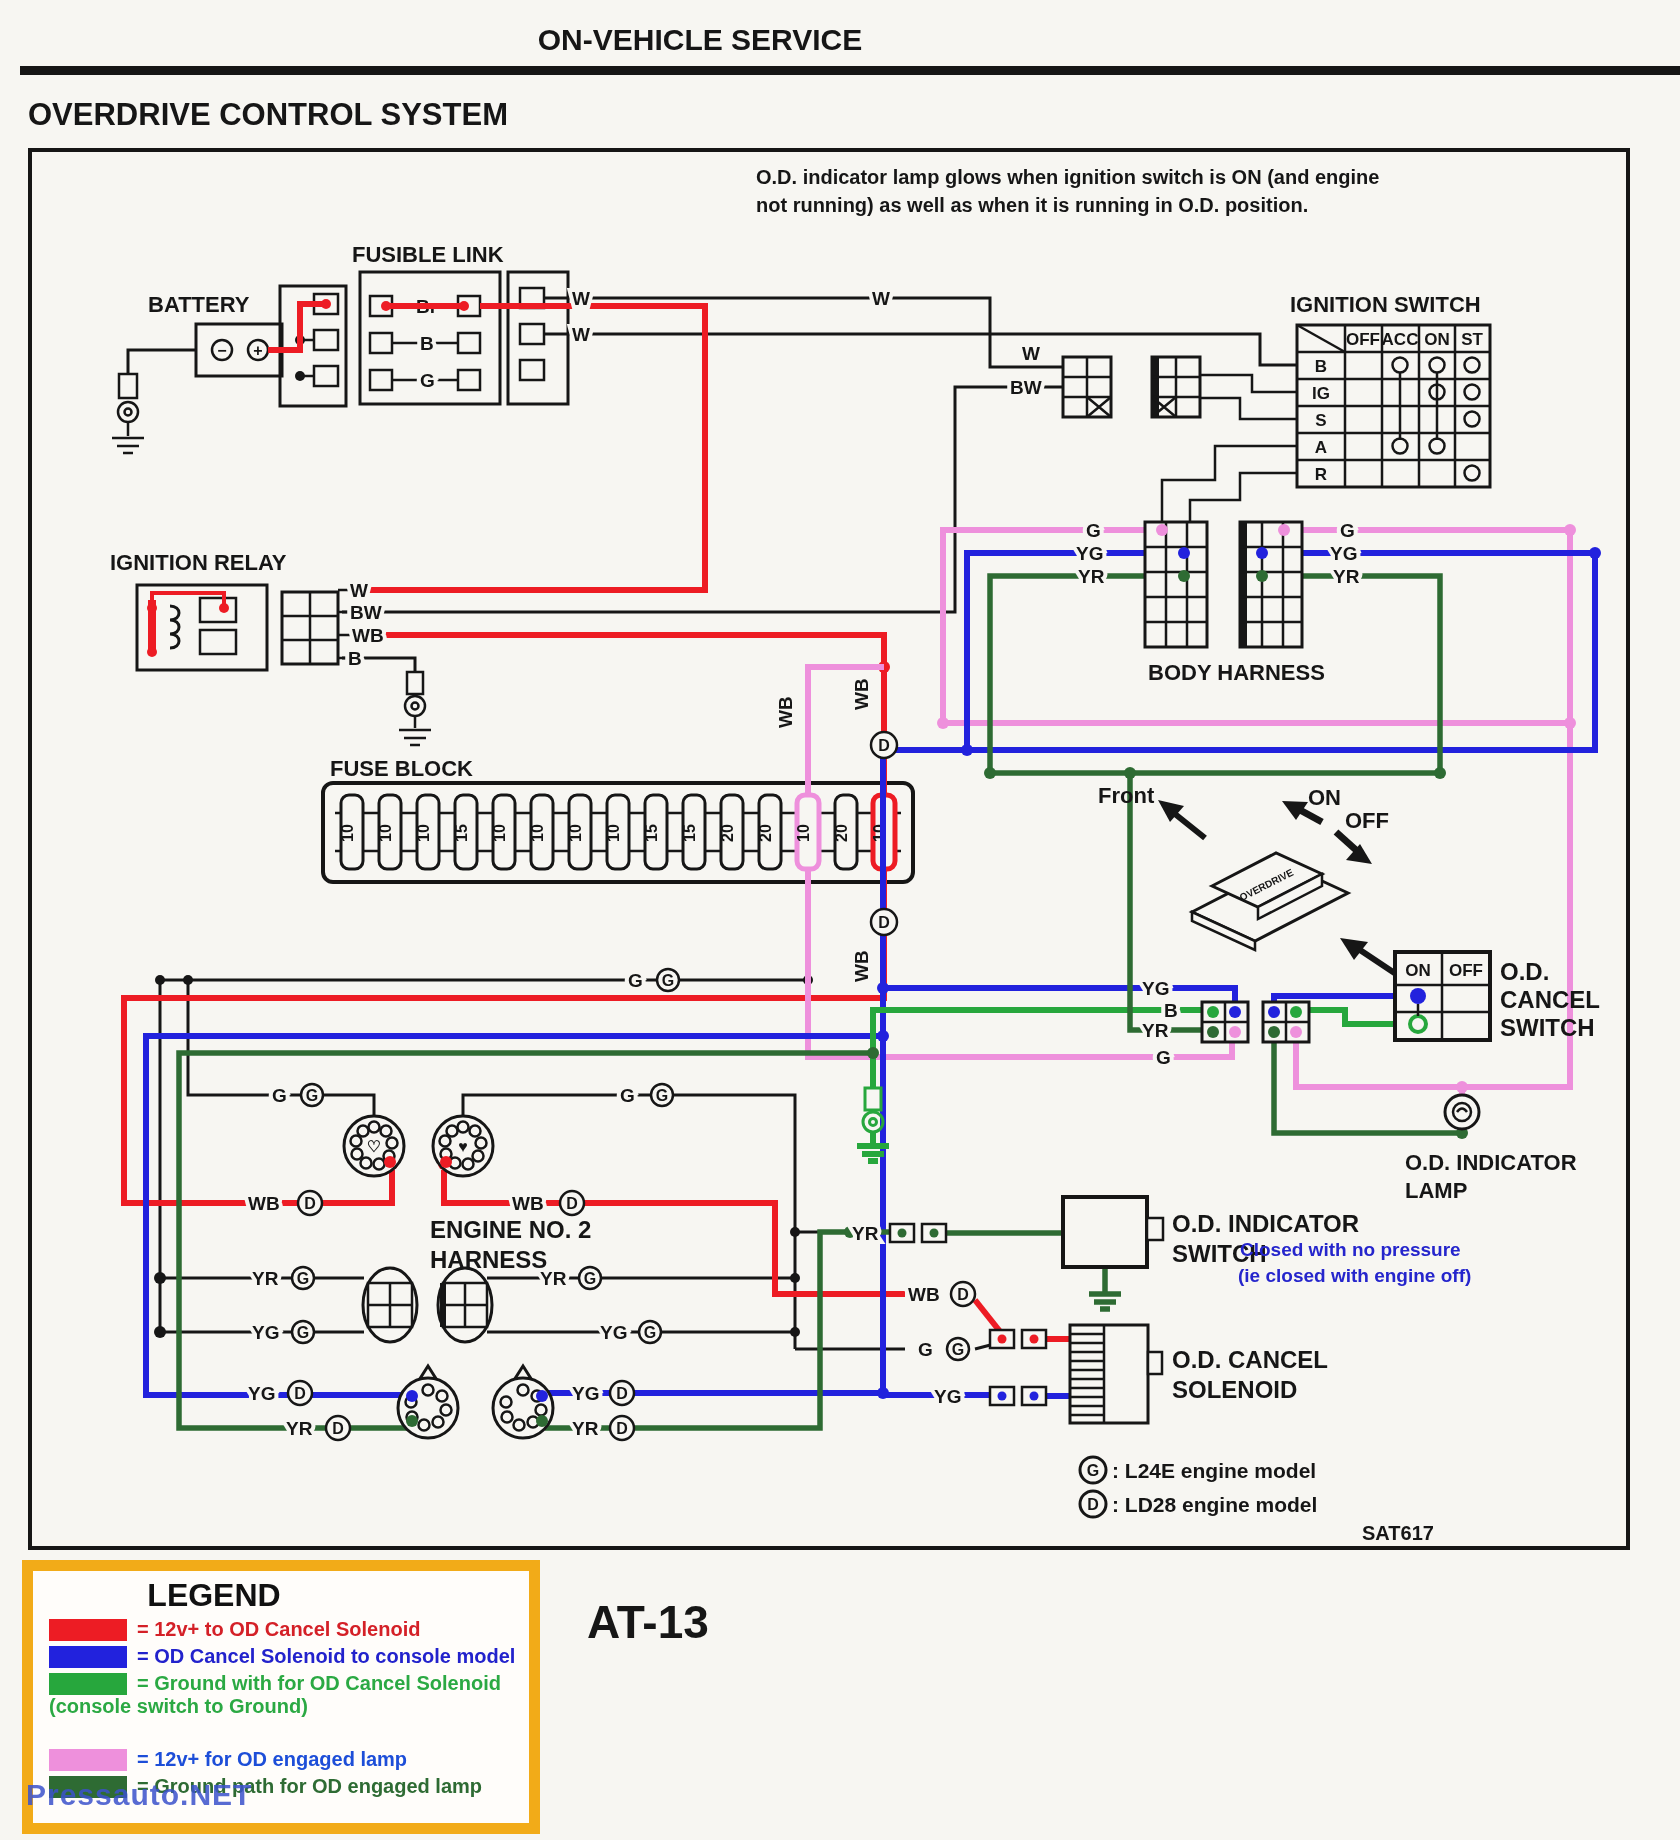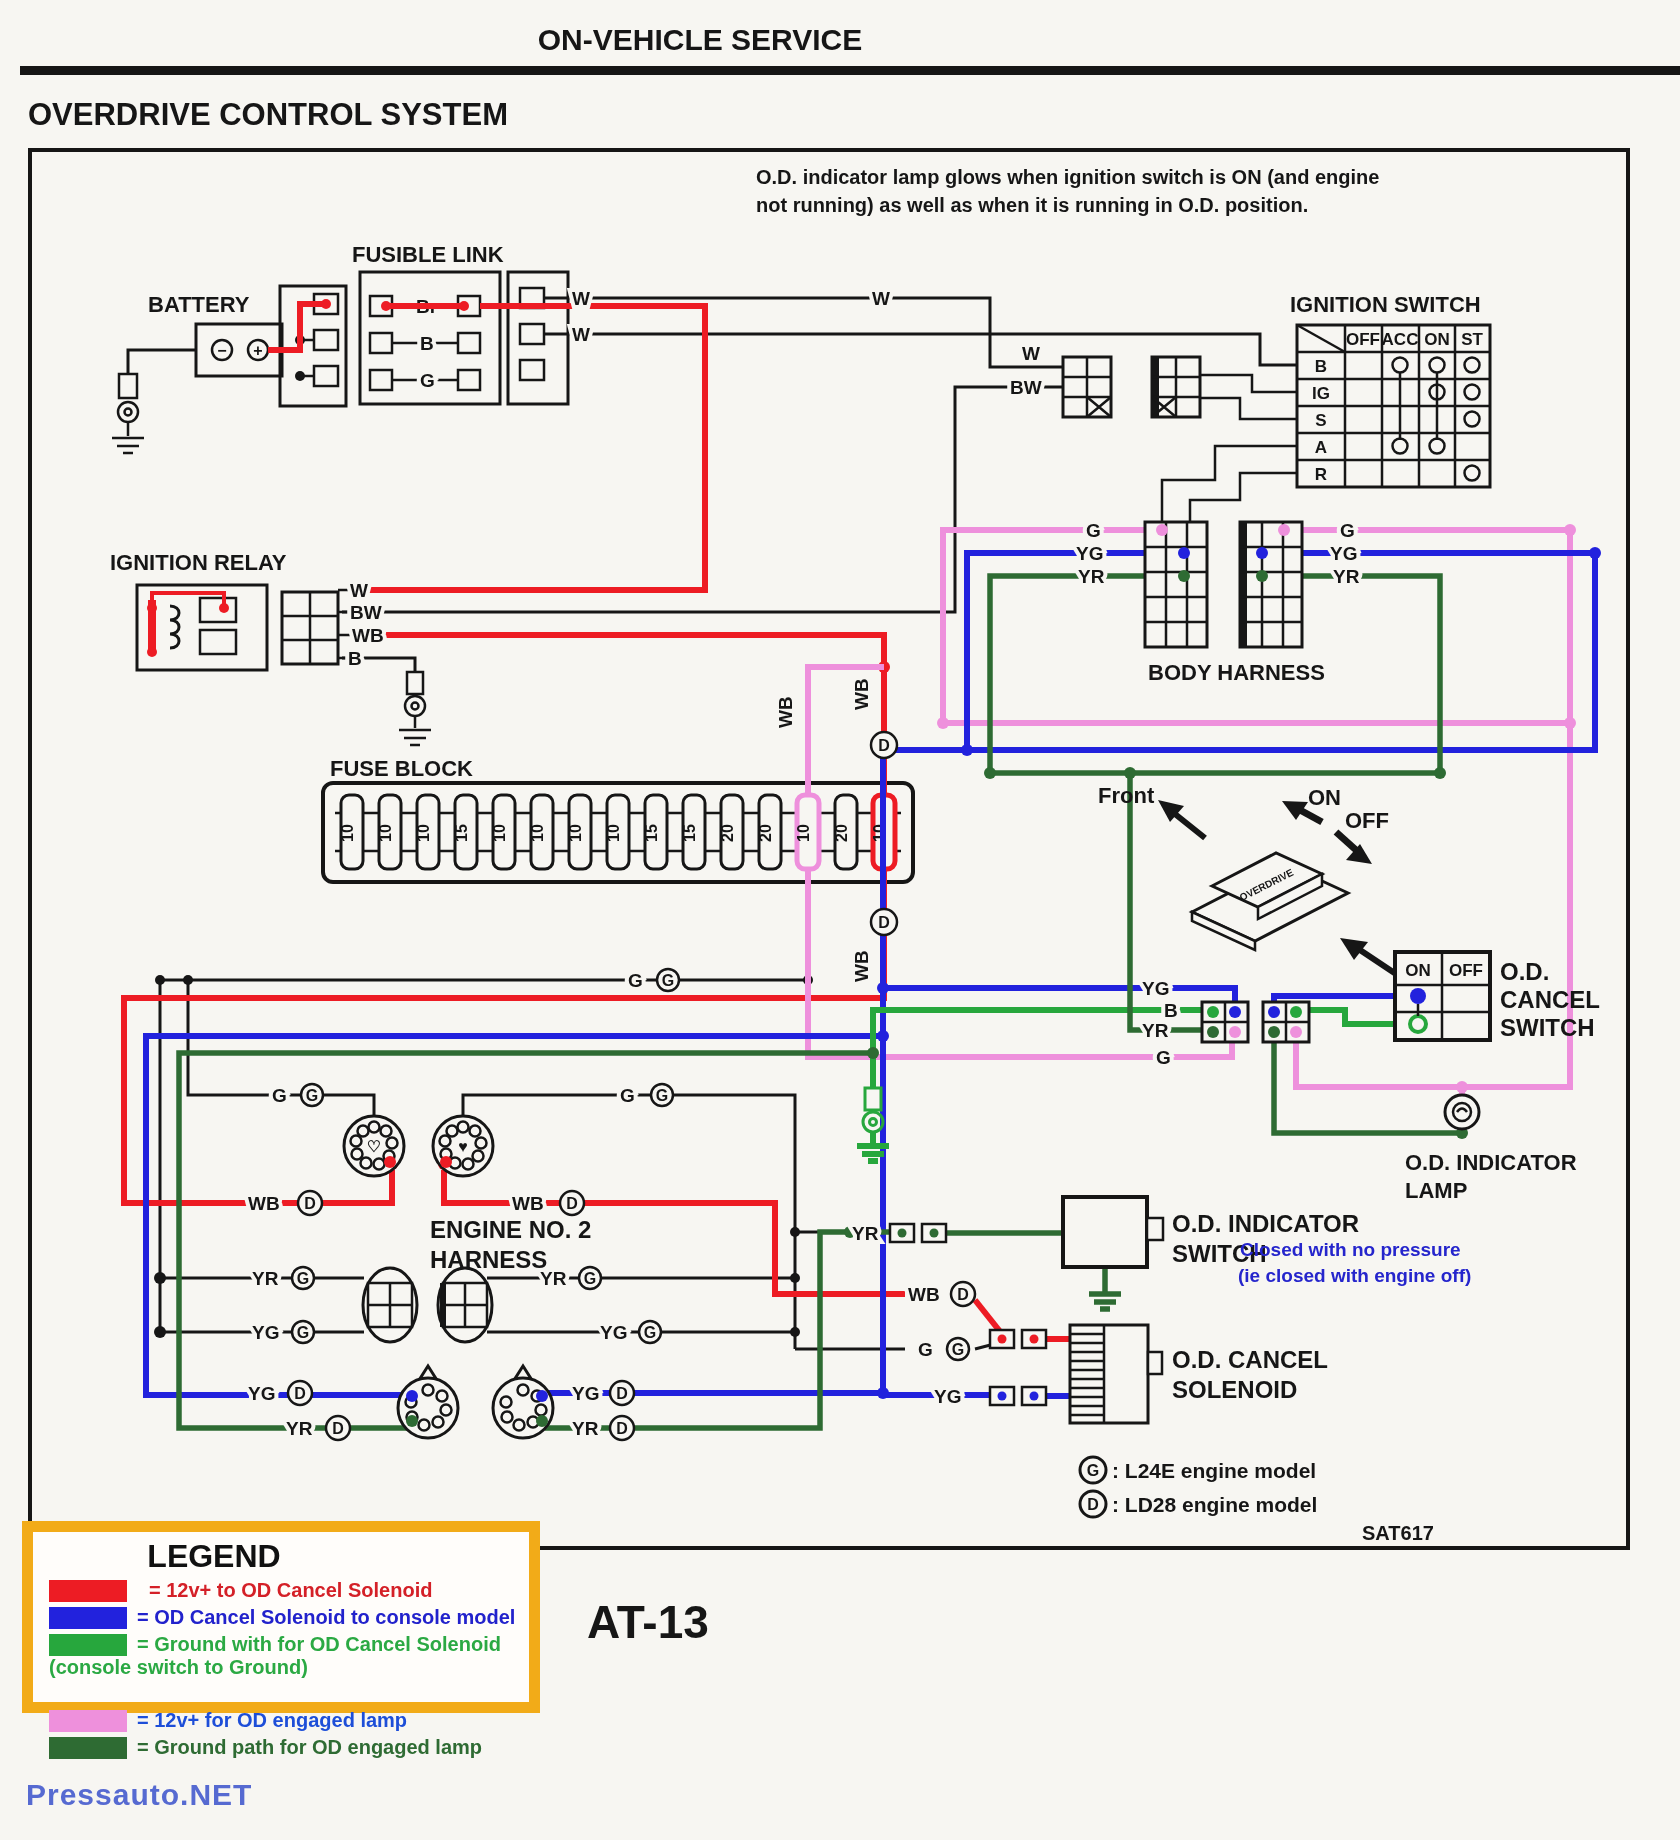--- a/index.html
+++ b/index.html
@@ -20,29 +20,29 @@
   .modeltxt{font-size:21px;font-weight:bold;}
   .k{stroke:#161616;fill:none;stroke-width:3;}
   .k2{stroke:#161616;fill:none;stroke-width:2.5;}
   .k4{stroke:#161616;fill:none;stroke-width:4;}
   .red{stroke:#ed1c24;fill:none;stroke-width:6;}
   .blue{stroke:#2222dd;fill:none;stroke-width:6;}
   .grn{stroke:#27a73d;fill:none;stroke-width:6;}
   .dgrn{stroke:#2e6b33;fill:none;stroke-width:5.5;}
   .pink{stroke:#ee90dc;fill:none;stroke-width:6;}
   .fillpaper{fill:#f7f6f2;}
-  .legend-box{position:absolute;left:22px;top:1521px;width:518px;height:192px;
+  .legend-box{position:absolute;left:22px;top:1560px;width:518px;height:274px;
       background:#fffdfa;border:11px solid #f2ab18;box-sizing:border-box;padding:6px 0 0 16px;}
   .legend-title{font-size:32px;font-weight:bold;color:#111;text-align:center;width:330px;}
   .lrow{display:flex;align-items:center;margin-top:4px;}
   .sw{width:78px;height:22px;margin-right:10px;flex:none;}
   .sw-red{background:#ed1c24;} .sw-blue{background:#2222dd;} .sw-grn{background:#27a73d;}
   .sw-pink{background:#ee90dc;} .sw-dgrn{background:#2e6b33;}
   .ltxt{font-size:20px;font-weight:bold;white-space:nowrap;}
-  .lt-red{color:#d42027;margin-left:12px;} .lt-blue{color:#2222cc;} .lt-grn{color:#2ba943;}
+  .lt-red{color:#d42027;} .lt-blue{color:#2222cc;} .lt-grn{color:#2ba943;}
   .lt-pink{color:#1d4ed8;} .lt-dgrn{color:#2e6b33;}
   .lcont{font-size:20px;font-weight:bold;color:#2ba943;}
   .gap{height:26px;}
   .atcode{position:absolute;left:587px;top:1595px;font-size:46px;font-weight:bold;color:#161616;}
   .watermark{position:absolute;left:26px;top:1778px;font-size:30px;font-weight:bold;
       color:#3b52cc;opacity:.85;letter-spacing:1px;}
 </style>
 </head>
 <body>
 

